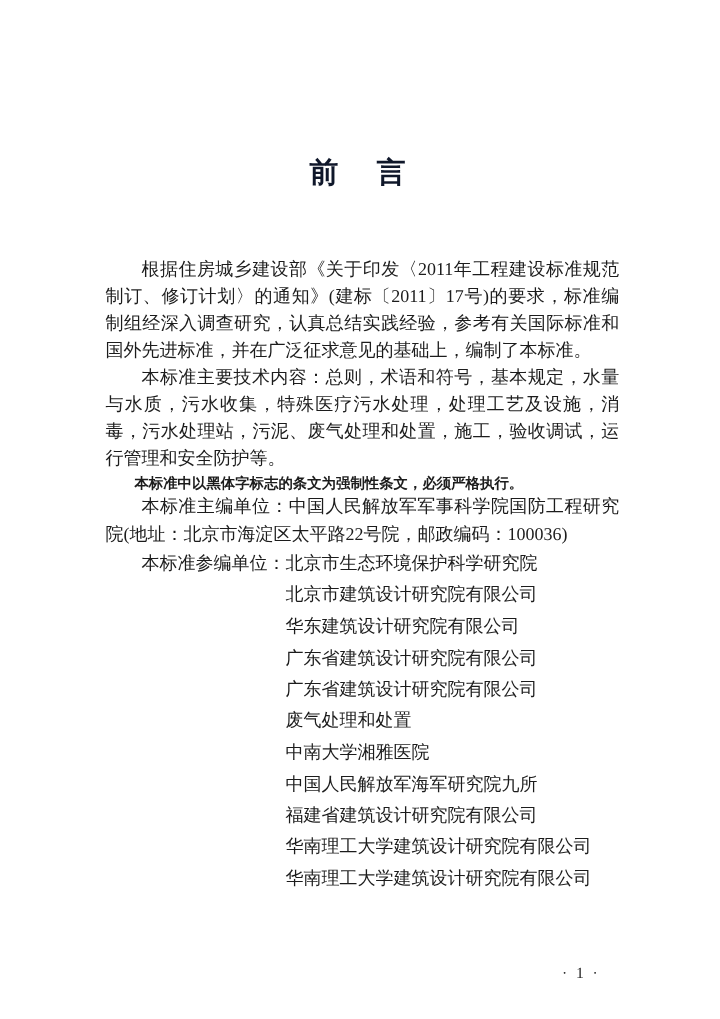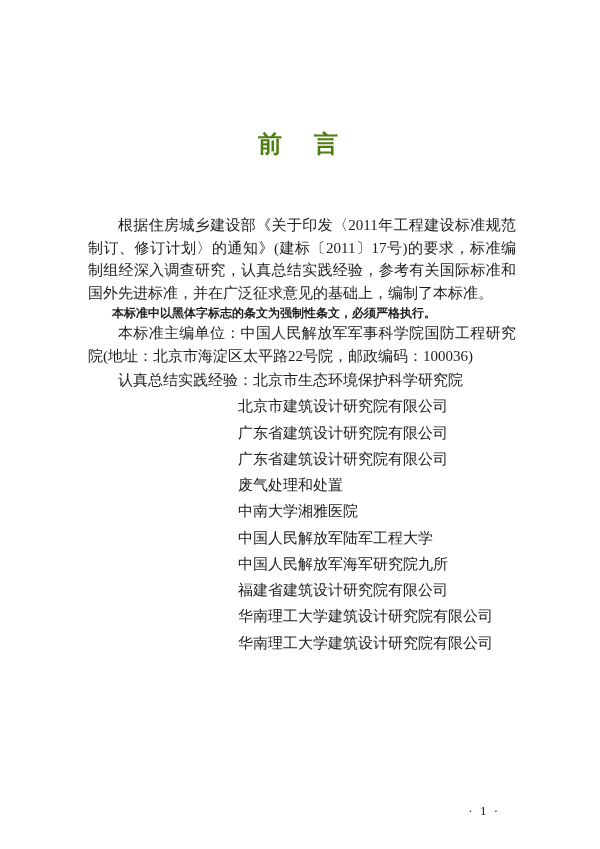--- a/index.html
+++ b/index.html
@@ -19,21 +19,21 @@
     box-sizing: border-box;
   }
   .doc-title {
     margin: 0;
     padding-top: 128px;
     text-align: center;
     font-family: "Liberation Sans", "DejaVu Sans", sans-serif;
     font-weight: bold;
     font-size: 24px;
     letter-spacing: 4px;
-    color: #4d7c0f;
+    color: #0f172a;
   }
   .doc-body {
     margin-top: 54px;
     padding: 0 84px 0 88px;
     font-size: 15px;
     line-height: 1.5;
     text-align: justify;
     text-justify: inter-ideograph;
   }
   .para {
@@ -69,35 +69,36 @@
 <body>
 
 <div class="page">
 
   <h1 class="doc-title">前　言</h1>
 
   <div class="doc-body">
 
     <p class="para">根据住房城乡建设部《关于印发〈2011年工程建设标准规范制订、修订计划〉的通知》(建标〔2011〕17号)的要求，标准编制组经深入调查研究，认真总结实践经验，参考有关国际标准和国外先进标准，并在广泛征求意见的基础上，编制了本标准。</p>
 
+    <p class="para">本标准主要技术内容：总则，术语和符号，基本规定，水量与水质，污水收集，特殊医疗污水处理，处理工艺及设施，消毒，污水处理站，污泥、废气处理和处置，施工，验收调试，运行管理和安全防护等。</p>
 
     <p class="para strong">本标准中以黑体字标志的条文为强制性条文，必须严格执行。</p>
 
 
     <p class="para">本标准主编单位：中国人民解放军军事科学院国防工程研究院(地址：北京市海淀区太平路22号院，邮政编码：100036)</p>
 
     <div>
-      <p class="peers-first"><span>认真总结实践经验：</span><span>北京市生态环境保护科学研究院</span></p>
+      <p class="peers-first"><span>本标准参编单位：</span><span>北京市生态环境保护科学研究院</span></p>
 
       <p class="unit">北京市建筑设计研究院有限公司</p>
+      <p class="unit">华东建筑设计研究院有限公司</p>
       <p class="unit">广东省建筑设计研究院有限公司</p>
       <p class="unit">广东省建筑设计研究院有限公司</p>
       <p class="unit">废气处理和处置</p>
       <p class="unit">中南大学湘雅医院</p>
-      <p class="unit">中国人民解放军陆军工程大学</p>
       <p class="unit">中国人民解放军海军研究院九所</p>
       <p class="unit">福建省建筑设计研究院有限公司</p>
       <p class="unit">华南理工大学建筑设计研究院有限公司</p>
       <p class="unit">华南理工大学建筑设计研究院有限公司</p>
     </div>
 
   </div>
 
   <div class="page-number">· 1 ·</div>
 

